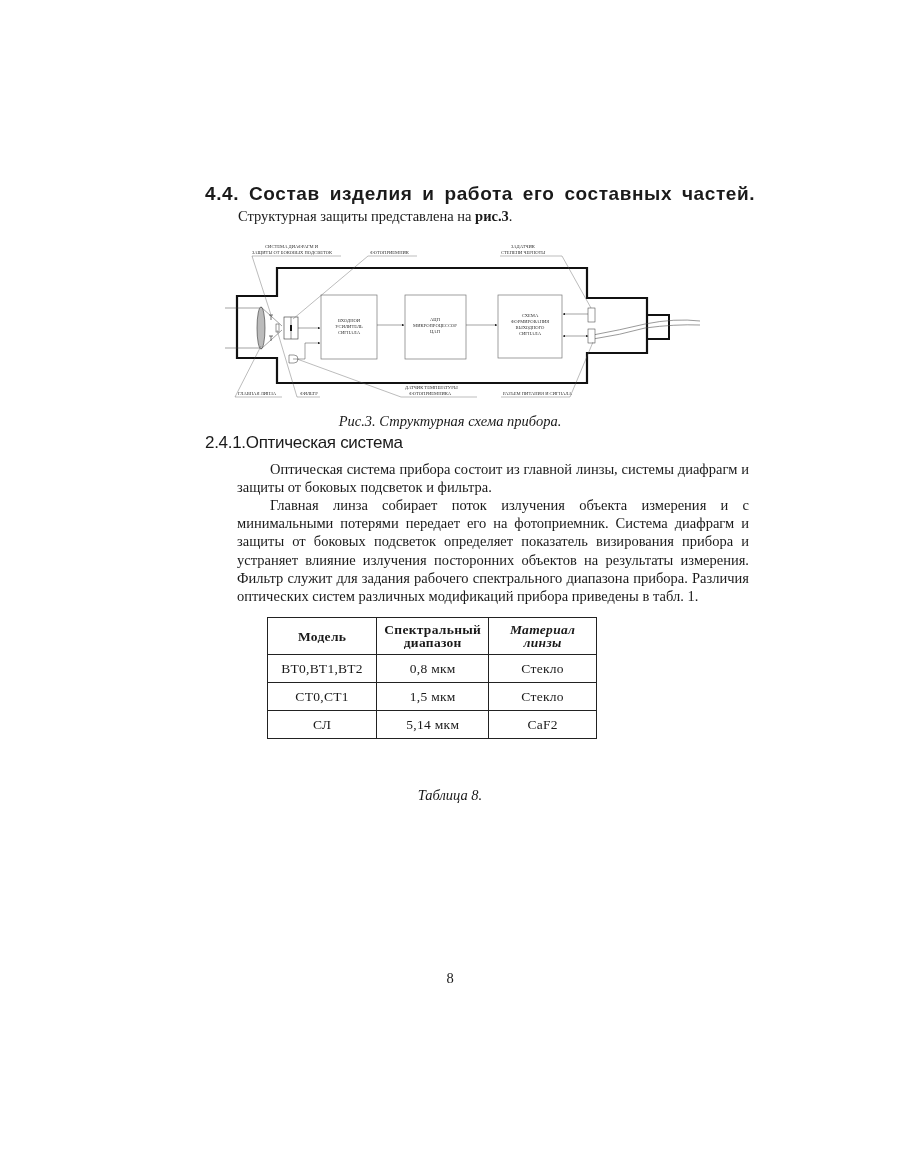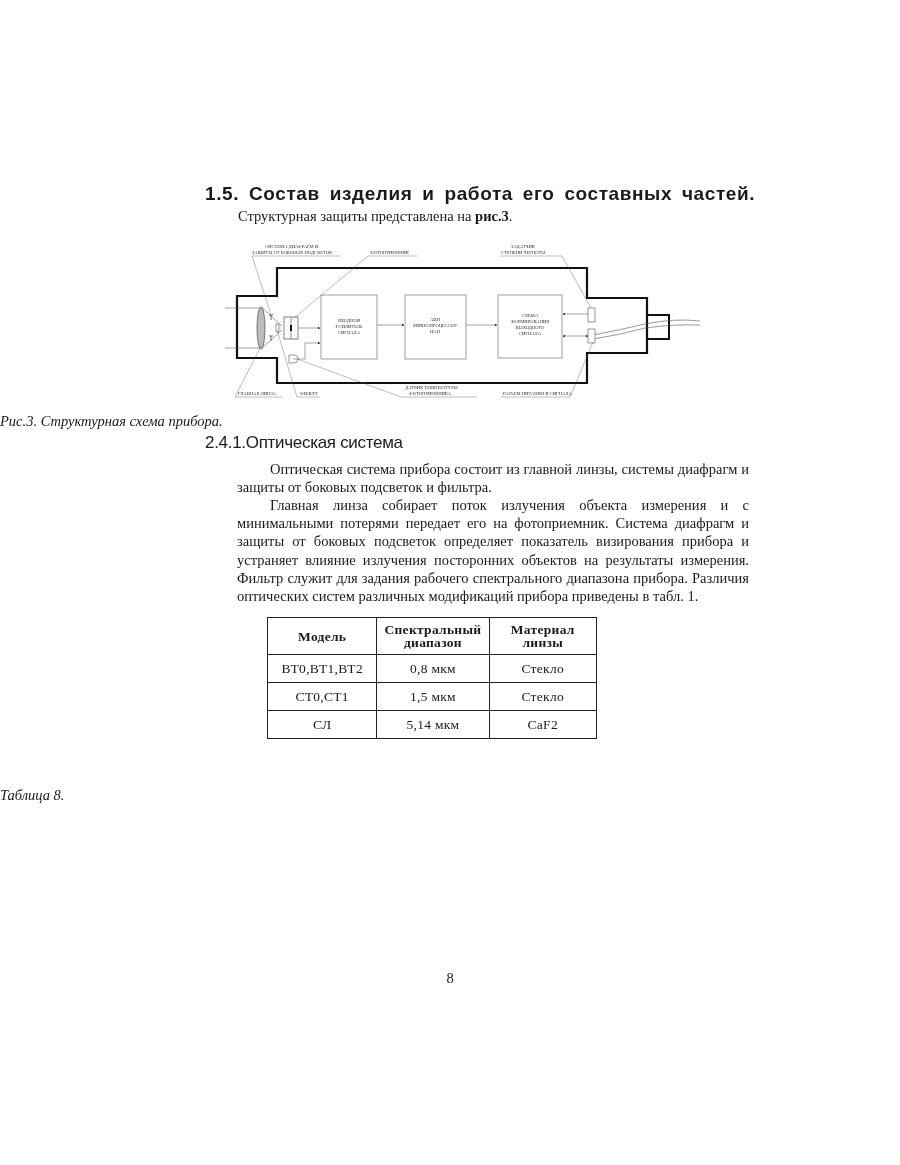--- a/index.html
+++ b/index.html
@@ -4,36 +4,36 @@
 <style>
   html, body { margin: 0; padding: 0; background: #ffffff; }
   body { width: 900px; height: 1165px; position: relative; overflow: hidden; color: #1a1a1a; }
   .page { position: absolute; left: 0; top: 0; width: 900px; height: 1165px; }
   .h1 { position: absolute; left: 205px; top: 183px; font-family: "Liberation Sans", sans-serif; font-weight: bold; font-size: 19px; letter-spacing: 0.6px; word-spacing: 4px; white-space: nowrap; }
   .serif { font-family: "Liberation Serif", serif; }
   .intro { position: absolute; left: 238px; top: 208px; font-size: 14.5px; white-space: nowrap; }
   .intro b { font-weight: bold; }
   .diagram { position: absolute; left: 225px; top: 238px; width: 495px; height: 165px; }
   .diagram text { font-family: "Liberation Serif", serif; font-size: 4.6px; fill: #333; }
-  .caption { position: absolute; left: 0; width: 900px; font-style: italic; font-size: 14.5px; }
+  .caption { position: absolute; left: 0; width: 900px; text-align: center; font-style: italic; font-size: 14.5px; }
   .h2 { position: absolute; left: 205px; top: 433px; font-family: "Liberation Sans", sans-serif; font-size: 17px; letter-spacing: -0.3px; white-space: nowrap; }
   .para { position: absolute; left: 205px; width: 512px; font-size: 14.5px; line-height: 18.2px; text-align: justify; text-align-last: left; margin-left: 32px; }
   .para .indent { display: inline-block; width: 33px; }
   table.t1 { position: absolute; left: 267px; top: 617px; width: 330px; border-collapse: collapse; font-family: "Liberation Serif", serif; font-size: 13.5px; }
   table.t1 td, table.t1 th { border: 1.5px solid #222; text-align: center; height: 27px; padding: 0; letter-spacing: 0.3px; }
   table.t1 th { height: 36px; font-weight: bold; font-size: 13.5px; line-height: 13px; }
-  table.t1 .c1 { width: 127px; } table.t1 .c2 { width: 121px; } table.t1 .c3 { width: 136px; }
+  table.t1 .c1 { width: 127px; } table.t1 .c2 { width: 121px; } table.t1 .c3 { width: 136px; font-style: italic; }
   .pagenum { position: absolute; left: 0; width: 900px; top: 970px; text-align: center; font-size: 14.5px; }
 </style>
 </head>
 <body>
 
 <div class="page">
 
-  <div class="h1">1.5.  Состав  изделия  и  работа  его  составных  частей.</div>
+  <div class="h1">4.4.  Состав  изделия  и  работа  его  составных  частей.</div>
 
   <div class="intro serif"><span>Структурная защиты представлена на </span><b>рис.3</b><span>.</span></div>
 
   <svg class="diagram" viewBox="0 0 495 165" xmlns="http://www.w3.org/2000/svg">
 
     <path d="M52 58 L52 30 L362 30 L362 60 L422 60 L422 115 L362 115 L362 145 L52 145 L52 120 L12 120 L12 58 Z" fill="none" stroke="#111" stroke-width="2.2"></path>
 
     <rect x="422" y="77" width="22" height="24" fill="none" stroke="#111" stroke-width="2"></rect>
 
     <path d="M368 97 Q395 92 420 86 Q450 80 475 83" fill="none" stroke="#555" stroke-width="0.6"></path>

